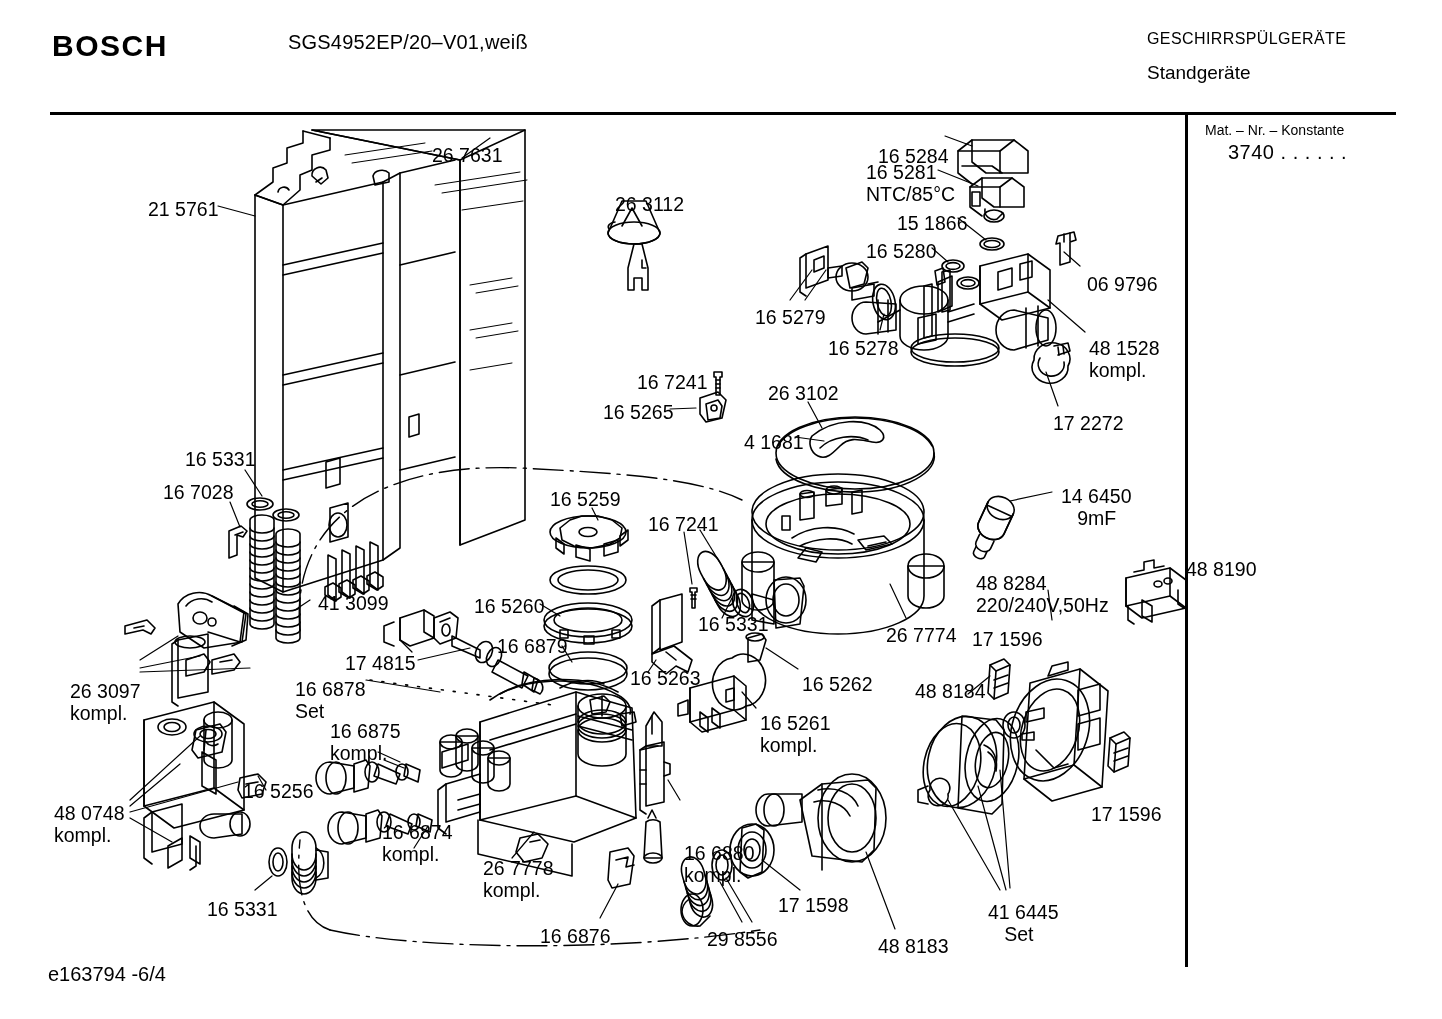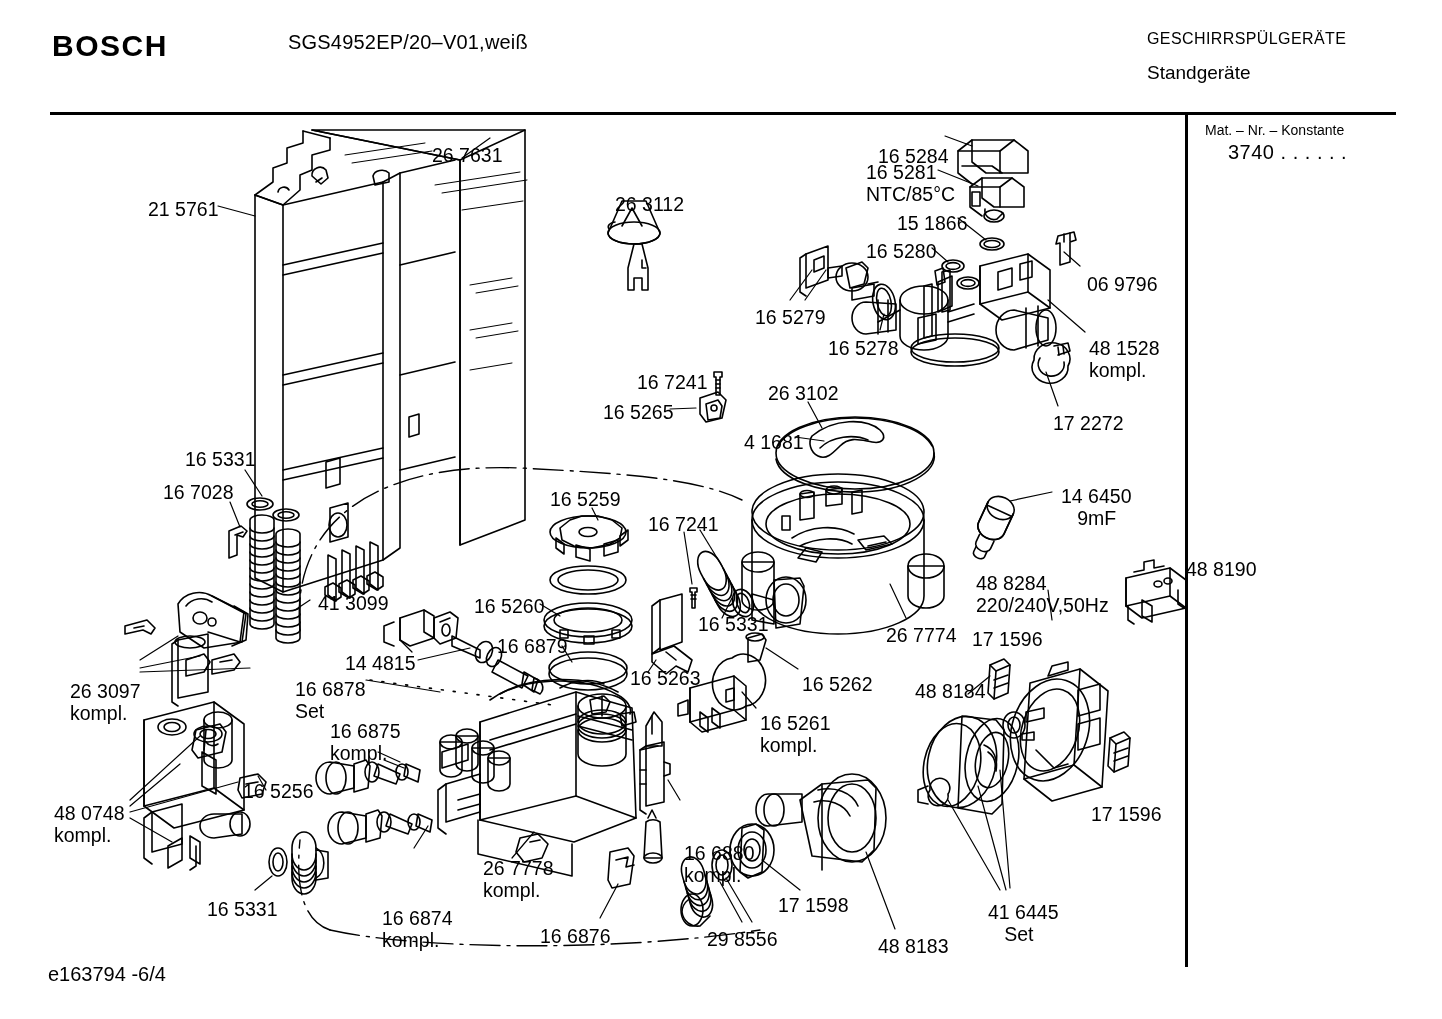--- a/index.html
+++ b/index.html
@@ -738,25 +738,25 @@
    Set</div>
     <div class="lbl" style="left: 878px; top: 935px;">48 8183</div>
     <div class="lbl" style="left: 778px; top: 894px;">17 1598</div>
     <div class="lbl" style="left: 707px; top: 928px;">29 8556</div>
     <div class="lbl" style="left: 70px; top: 680px;">26 3097
 kompl.</div>
     <div class="lbl" style="left: 54px; top: 802px;">48 0748
 kompl.</div>
     <div class="lbl" style="left: 243px; top: 780px;">16 5256</div>
     <div class="lbl" style="left: 207px; top: 898px;">16 5331</div>
-    <div class="lbl" style="left: 345px; top: 652px;">14 4815</div>
+    <div class="lbl" style="left: 345px; top: 652px;">17 4815</div>
     <div class="lbl" style="left: 295px; top: 678px;">16 6878
 Set</div>
     <div class="lbl" style="left: 330px; top: 720px;">16 6875
 kompl.</div>
-    <div class="lbl" style="left: 382px; top: 907px;">16 6874
+    <div class="lbl" style="left: 382px; top: 821px;">16 6874
 kompl.</div>
     <div class="lbl" style="left: 483px; top: 857px;">26 7778
 kompl.</div>
     <div class="lbl" style="left: 540px; top: 925px;">16 6876</div>
     <div class="lbl" style="left: 684px; top: 842px;">16 6880
 kompl.</div>
   </div>
 
 </body></html>

